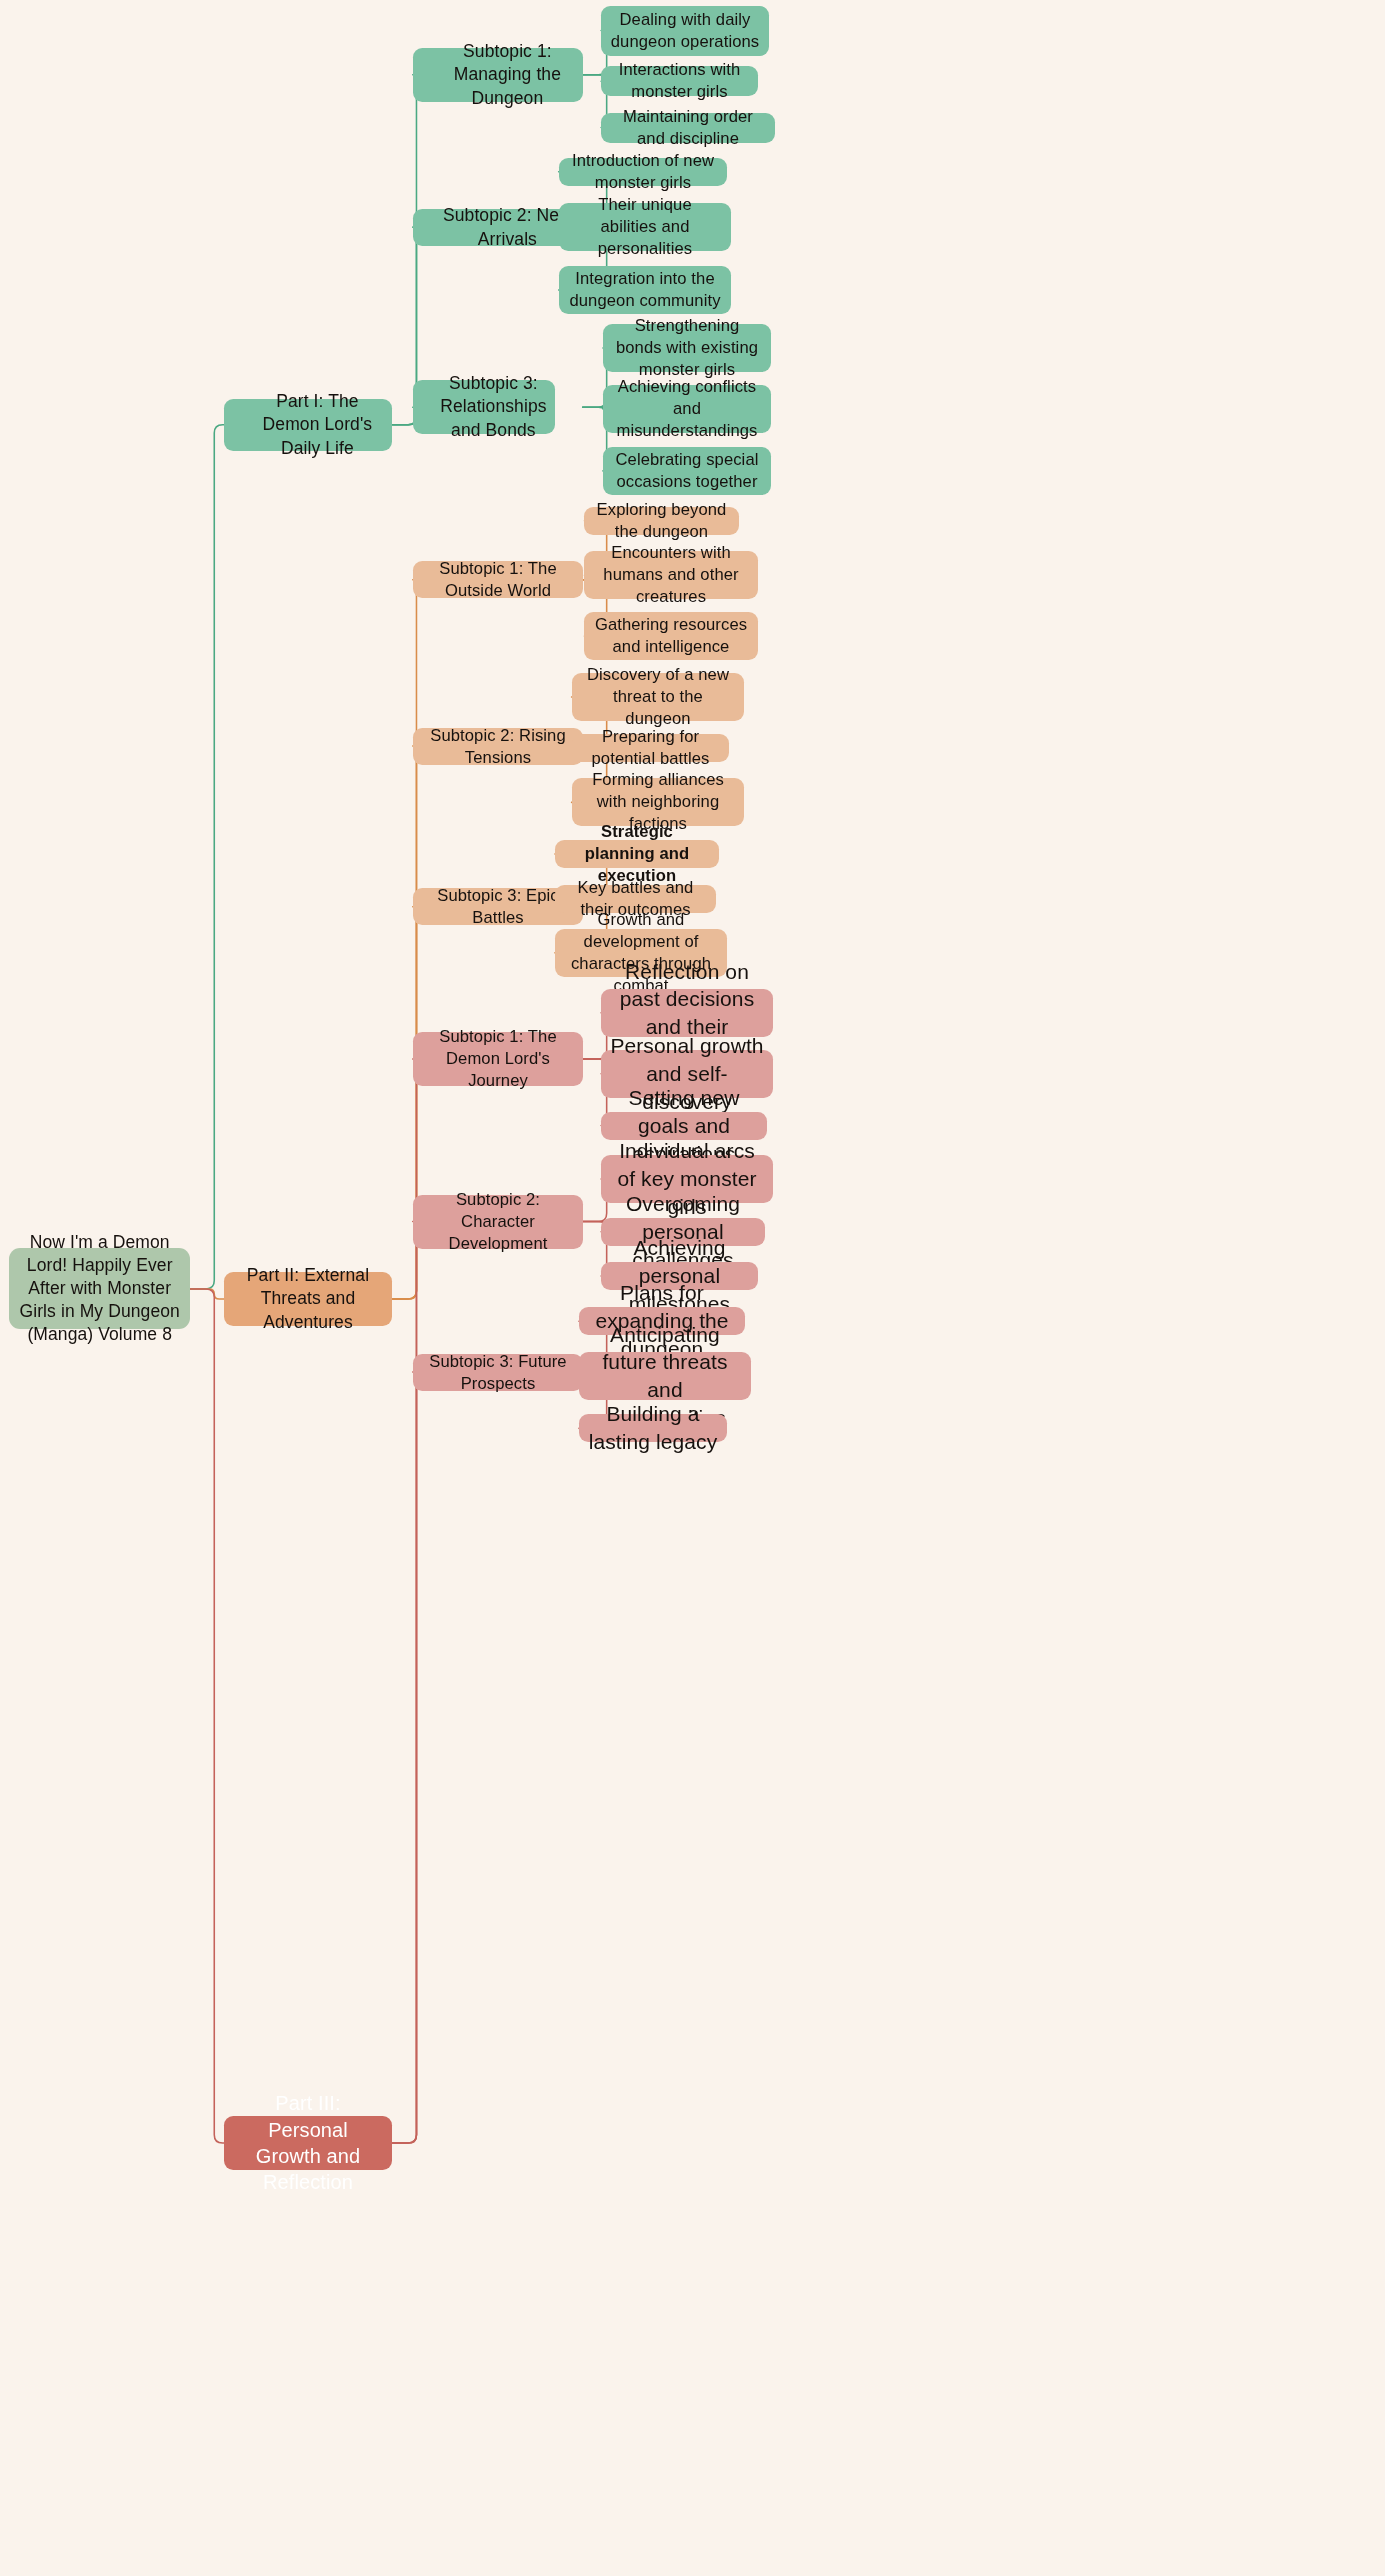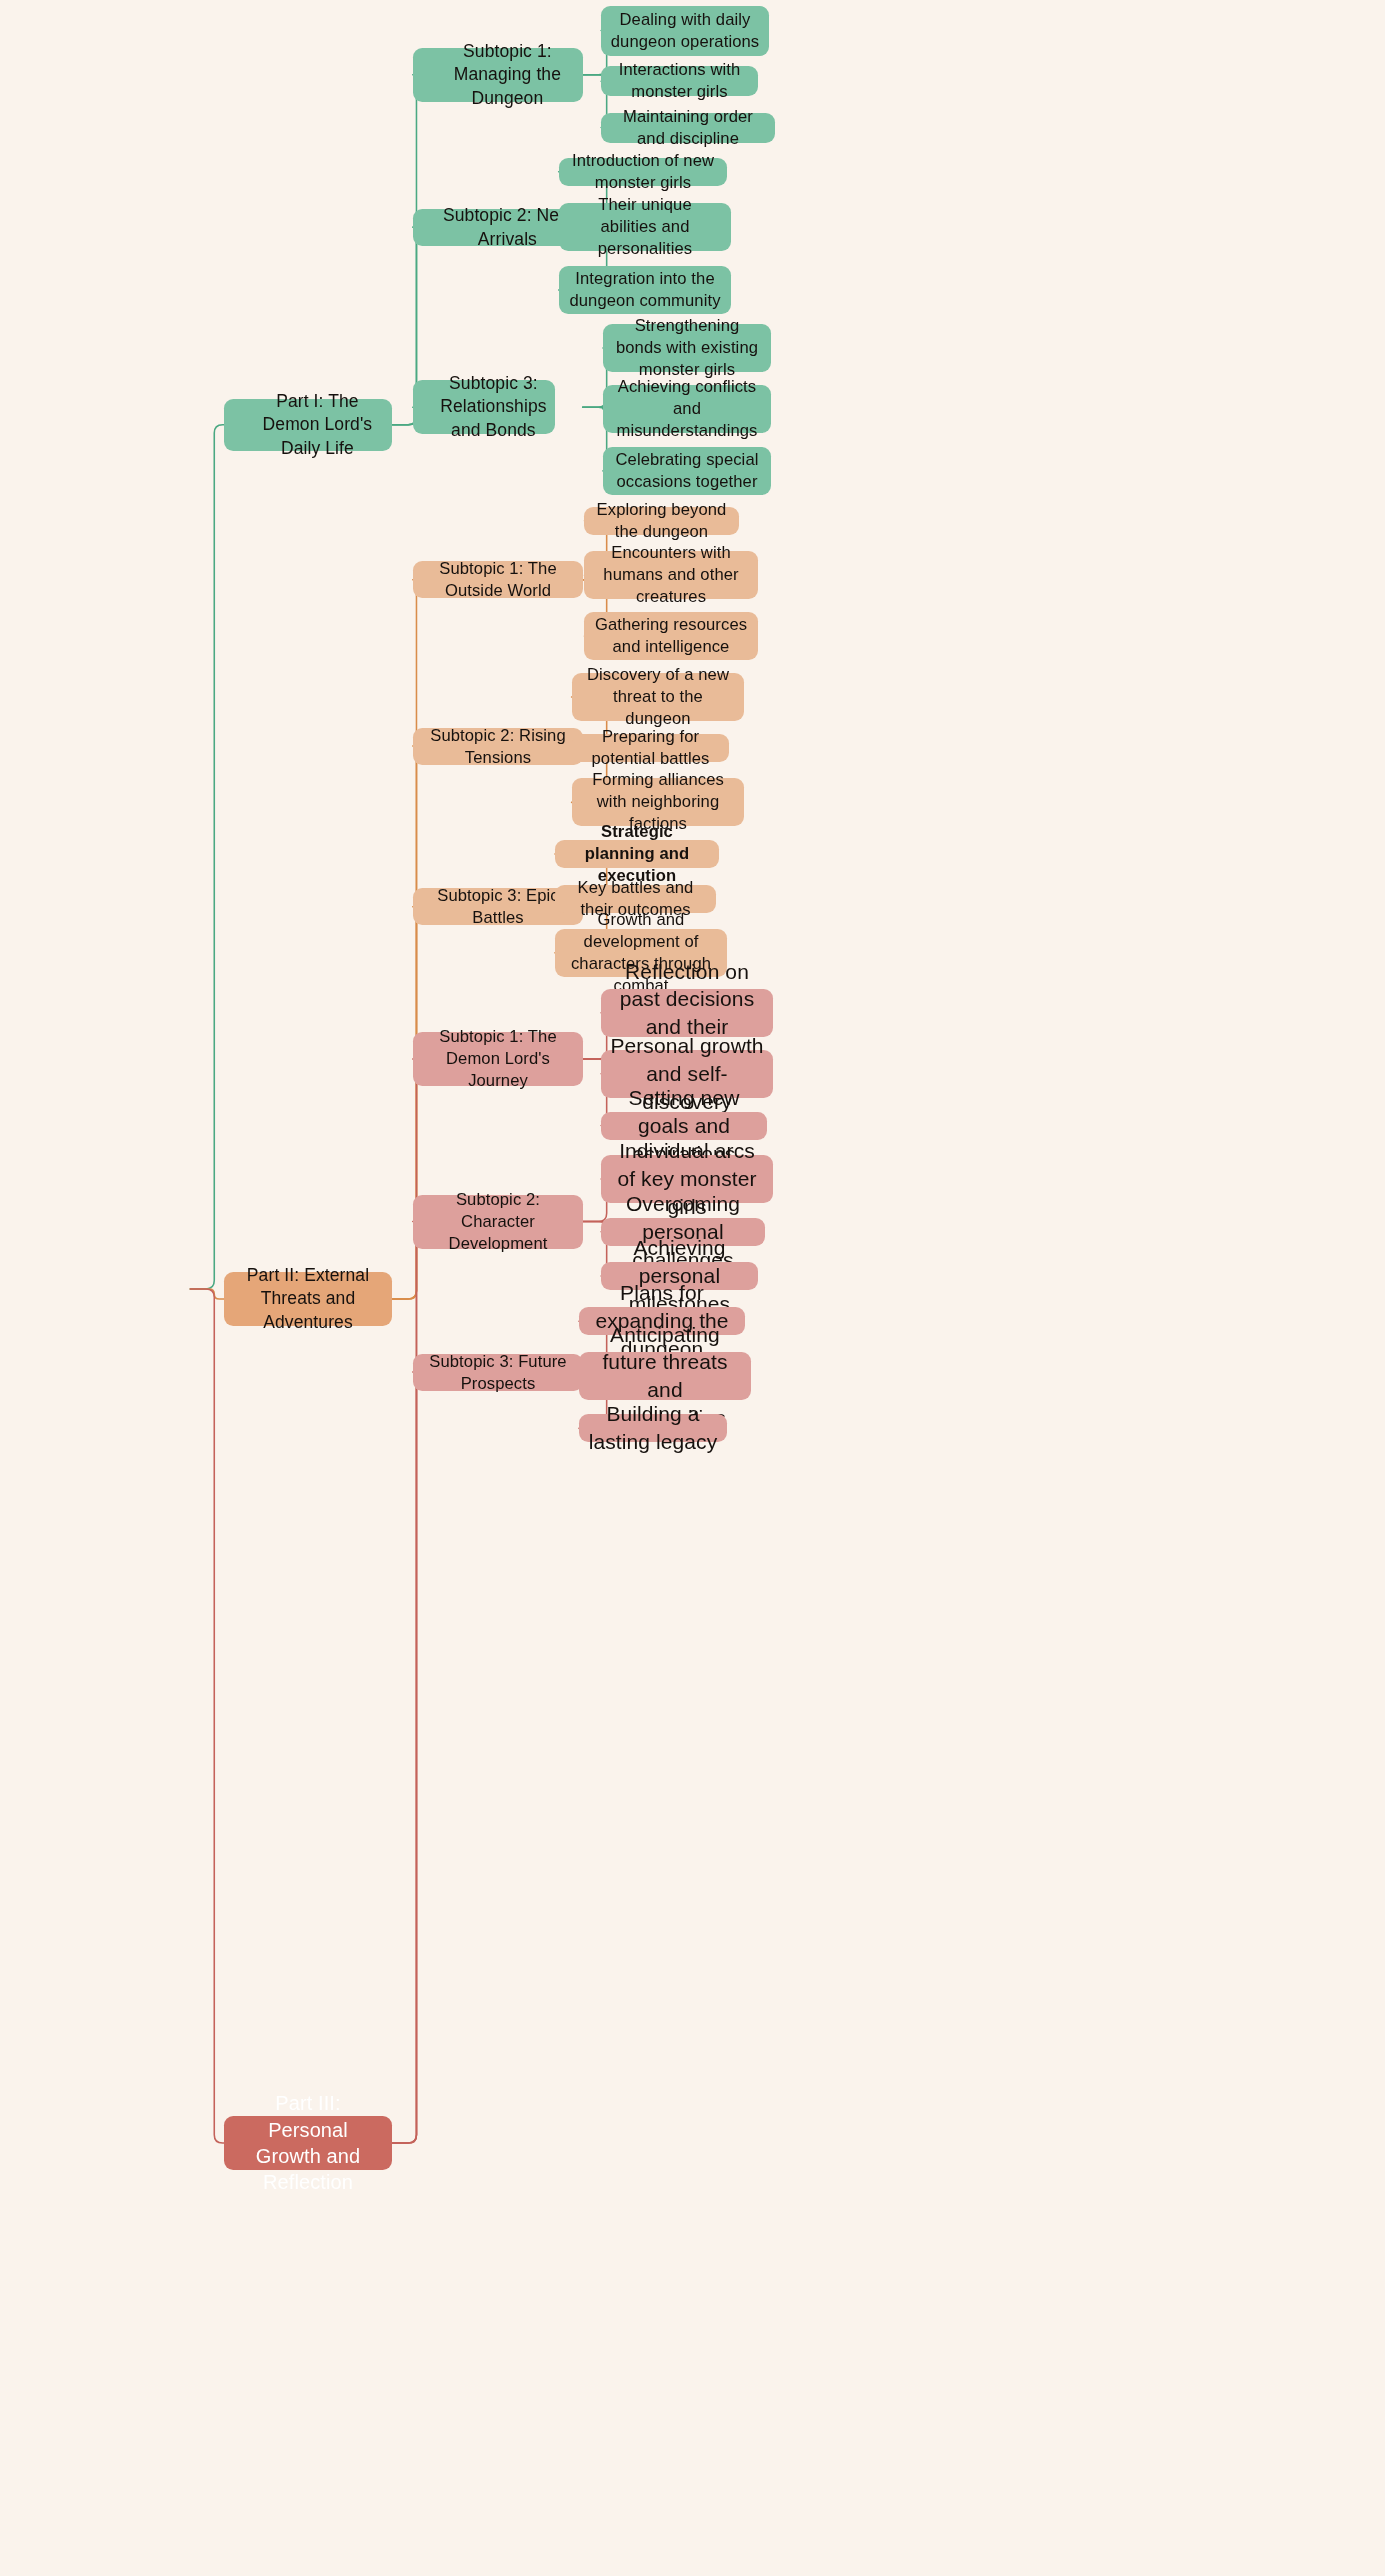--- a/index.html
+++ b/index.html
@@ -95,20 +95,21 @@
       <path d="M 631 1147 L 648 1147 Q 657 1147 657 1156 L 657 1210 Q 657 1219 666 1219 L 651 1219" fill="none" stroke="#c4625a" stroke-width="1.7" stroke-linecap="round"></path>
       <path d="M 425 2321 L 442 2321 Q 451 2321 451 2312 L 451 1332 Q 451 1323 460 1323 L 447 1323" fill="none" stroke="#c4625a" stroke-width="1.7" stroke-linecap="round"></path>
       <path d="M 631 1323 L 648 1323 Q 657 1323 657 1314 L 657 1286 Q 657 1277 666 1277 L 651 1277" fill="none" stroke="#c4625a" stroke-width="1.7" stroke-linecap="round"></path>
       <path d="M 631 1323 L 651.5 1323 Q 657 1323 657 1328.5 L 657 1328.5 Q 657 1334 662.5 1334 L 651 1334" fill="none" stroke="#c4625a" stroke-width="1.7" stroke-linecap="round"></path>
       <path d="M 631 1323 L 648 1323 Q 657 1323 657 1332 L 657 1373 Q 657 1382 666 1382 L 651 1382" fill="none" stroke="#c4625a" stroke-width="1.7" stroke-linecap="round"></path>
       <path d="M 425 2321 L 442 2321 Q 451 2321 451 2312 L 451 1495 Q 451 1486 460 1486 L 447 1486" fill="none" stroke="#c4625a" stroke-width="1.7" stroke-linecap="round"></path>
       <path d="M 631 1486 L 648 1486 Q 657 1486 657 1477 L 657 1440 Q 657 1431 666 1431 L 627 1431" fill="none" stroke="#c4625a" stroke-width="1.7" stroke-linecap="round"></path>
       <path d="M 631 1486 L 655 1486 Q 657 1486 657 1488 L 657 1488 Q 657 1490 659 1490 L 627 1490" fill="none" stroke="#c4625a" stroke-width="1.7" stroke-linecap="round"></path>
       <path d="M 631 1486 L 648 1486 Q 657 1486 657 1495 L 657 1538 Q 657 1547 666 1547 L 627 1547" fill="none" stroke="#c4625a" stroke-width="1.7" stroke-linecap="round"></path>
     </svg>
+<div class="node node-root" style="left: 9.2px; top: 1248px; width: 181px; height: 81px;">Now I'm a Demon Lord! Happily Ever After with Monster Girls in My Dungeon (Manga) Volume 8</div>
     <div class="node lvl-green" style="left: 224px; top: 399px; width: 168px; height: 52px;">Part I: The Demon Lord's Daily Life</div>
     <div class="node lvl-green" style="left: 413px; top: 48px; width: 170px; height: 54px;">Subtopic 1: Managing the Dungeon</div>
     <div class="node leaf-green" style="left: 601px; top: 5.5px; width: 168px; height: 50px;">Dealing with daily dungeon operations</div>
     <div class="node leaf-green" style="left: 601px; top: 66px; width: 157px; height: 29.5px;">Interactions with monster girls</div>
     <div class="node leaf-green" style="left: 601px; top: 113px; width: 174px; height: 29.5px;">Maintaining order and discipline</div>
     <div class="node lvl-green" style="left: 413px; top: 209px; width: 170px; height: 37px;">Subtopic 2: New Arrivals</div>
     <div class="node leaf-green" style="left: 559px; top: 158px; width: 168px; height: 28px;">Introduction of new monster girls</div>
     <div class="node leaf-green" style="left: 559px; top: 203px; width: 172px; height: 48px;">Their unique abilities and personalities</div>
     <div class="node leaf-green" style="left: 559px; top: 266px; width: 172px; height: 48px;">Integration into the dungeon community</div>
     <div class="node lvl-green" style="left: 413px; top: 380px; width: 142px; height: 54px;">Subtopic 3: Relationships and Bonds</div>

